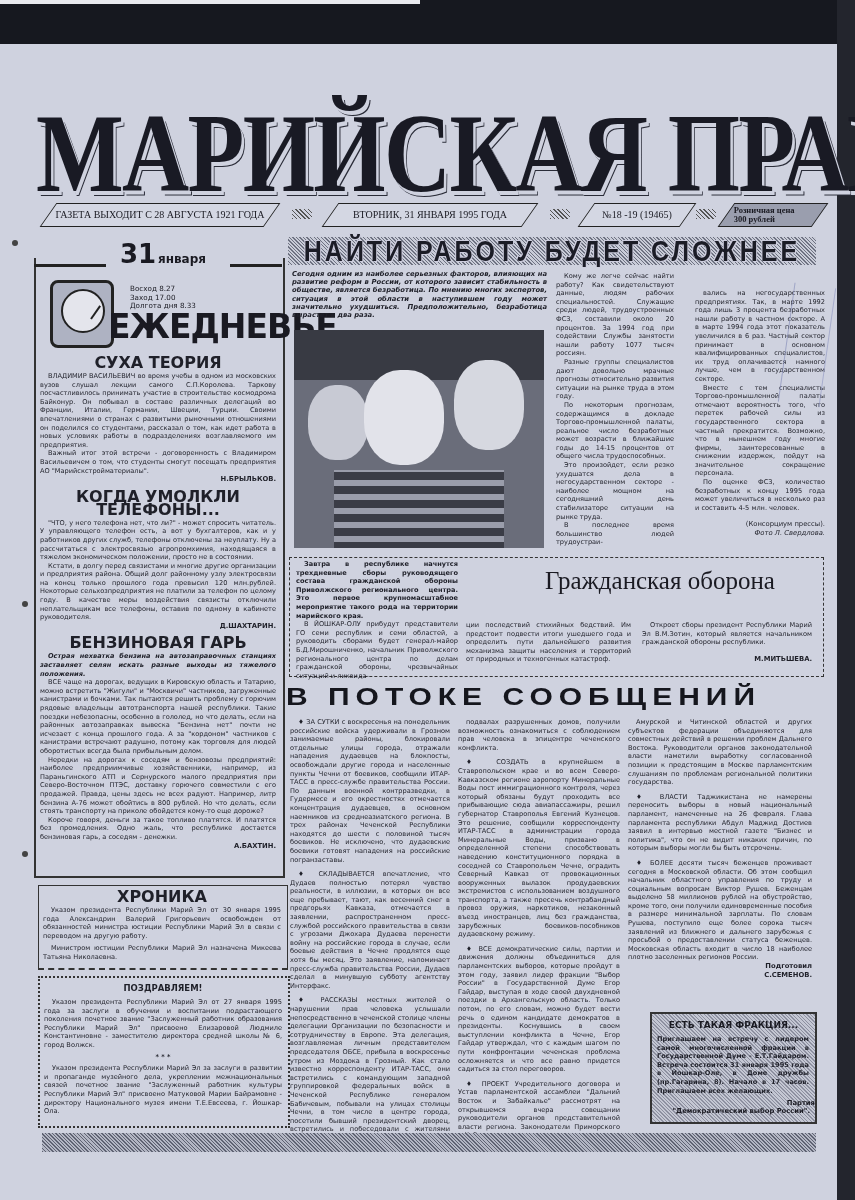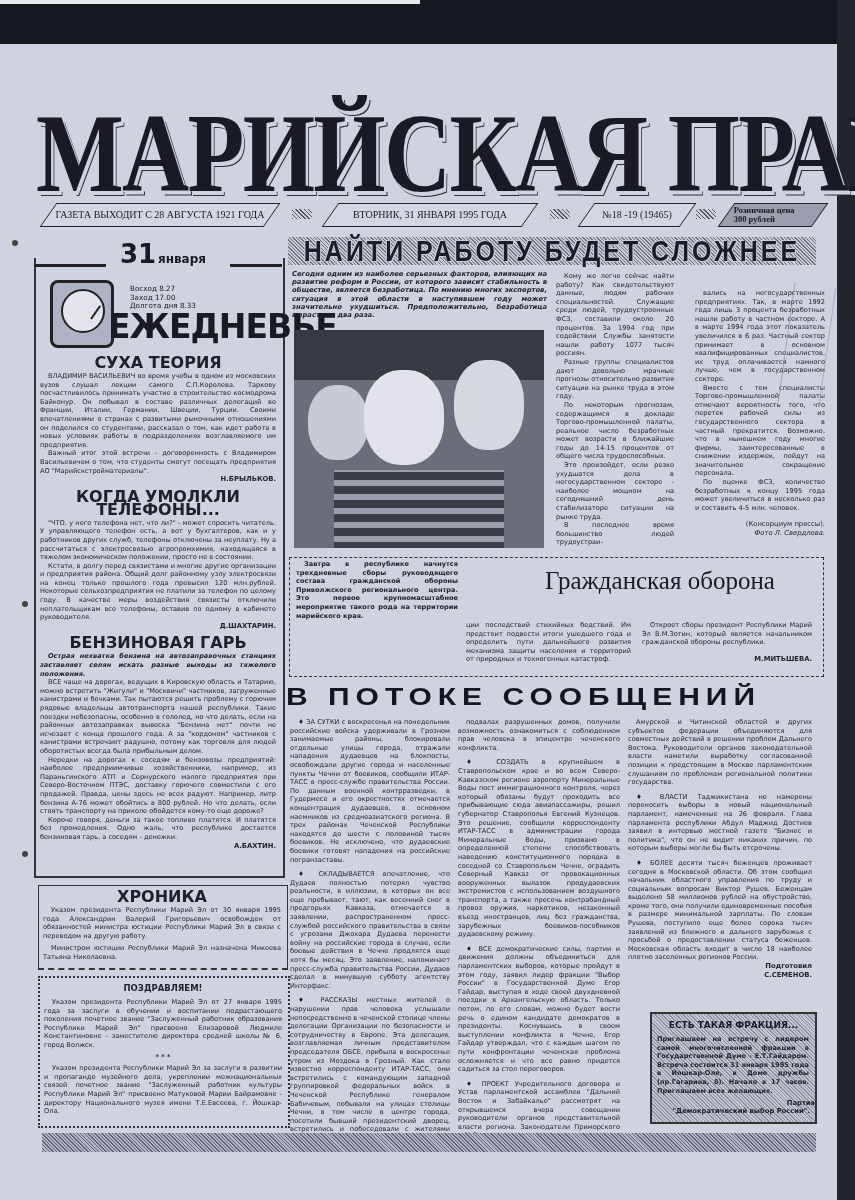--- a/index.html
+++ b/index.html
@@ -190,20 +190,21 @@
   <div class="sign" style="font-weight:normal;font-style:italic;">Фото Л. Свердлова.</div>
 </div>
 <div class="handwrite"></div>
 
 <div class="go-box"></div>
 <div class="go-title">
   <div>Гражданская оборона</div>
 </div>
 <div class="col" style="left:296px;top:560px;width:162px;">
   <p style="font-weight:bold;">Завтра в республике начнутся трехдневные сборы руководящего состава гражданской обороны Приволжского регионального центра. Это первое крупномасштабное мероприятие такого рода на территории марийского края.</p>
+  <p>В ЙОШКАР-ОЛУ прибудут представители ГО семи республик и семи областей, а руководить сборами будет генерал-майор Б.Д.Мирошниченко, начальник Приволжского регионального центра по делам гражданской обороны, чрезвычайных ситуаций и ликвида-</p>
 </div>
 <div class="col" style="left:466px;top:621px;width:165px;">ции последствий стихийных бедствий. Им предстоит подвести итоги ушедшего года и определить пути дальнейшего развития механизма защиты населения и территорий от природных и техногенных катастроф.</div>
 <div class="col" style="left:642px;top:621px;width:170px;">
   <p>Откроет сборы президент Республики Марий Эл В.М.Зотин, который является начальником гражданской обороны республики.</p>
   <div class="sign" style="margin-top:8px;">М.МИТЬШЕВА.</div>
 </div>
 
 <div class="banner2">В ПОТОКЕ СООБЩЕНИЙ</div>
 <div class="col" style="left:290px;top:718px;width:160px;">
   <p>♦ ЗА СУТКИ с воскресенья на понедельник российские войска удерживали в Грозном занимаемые районы, блокировали отдельные улицы города, отражали нападения дудаевцев на блокпосты, освобождали другие города и населенные пункты Чечни от боевиков, сообщили ИТАР-ТАСС в пресс-службе правительства России. По данным военной контрразведки, в Гудермесе и его окрестностях отмечается концентрация дудаевцев, в основном наемников из среднеазиатского региона. В трех районах Чеченской Республики находятся до шести с половиной тысяч боевиков. Не исключено, что дудаевские боевики готовят нападения на российские погранзаставы.</p>

